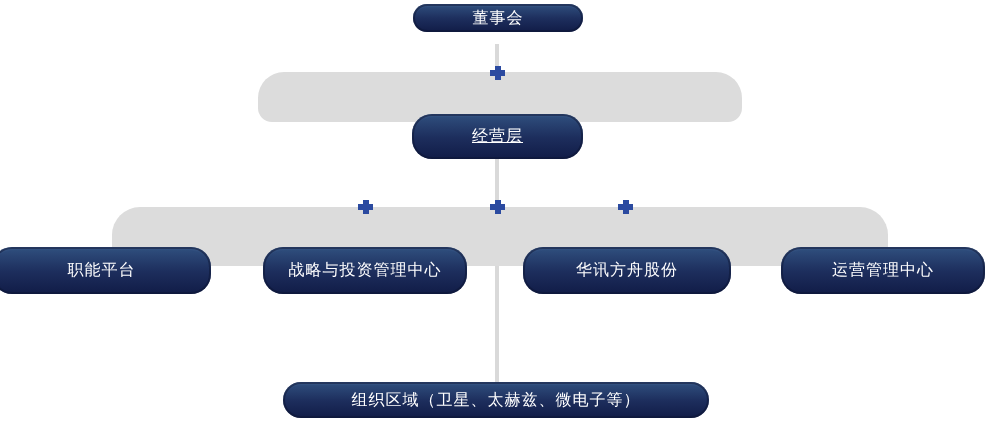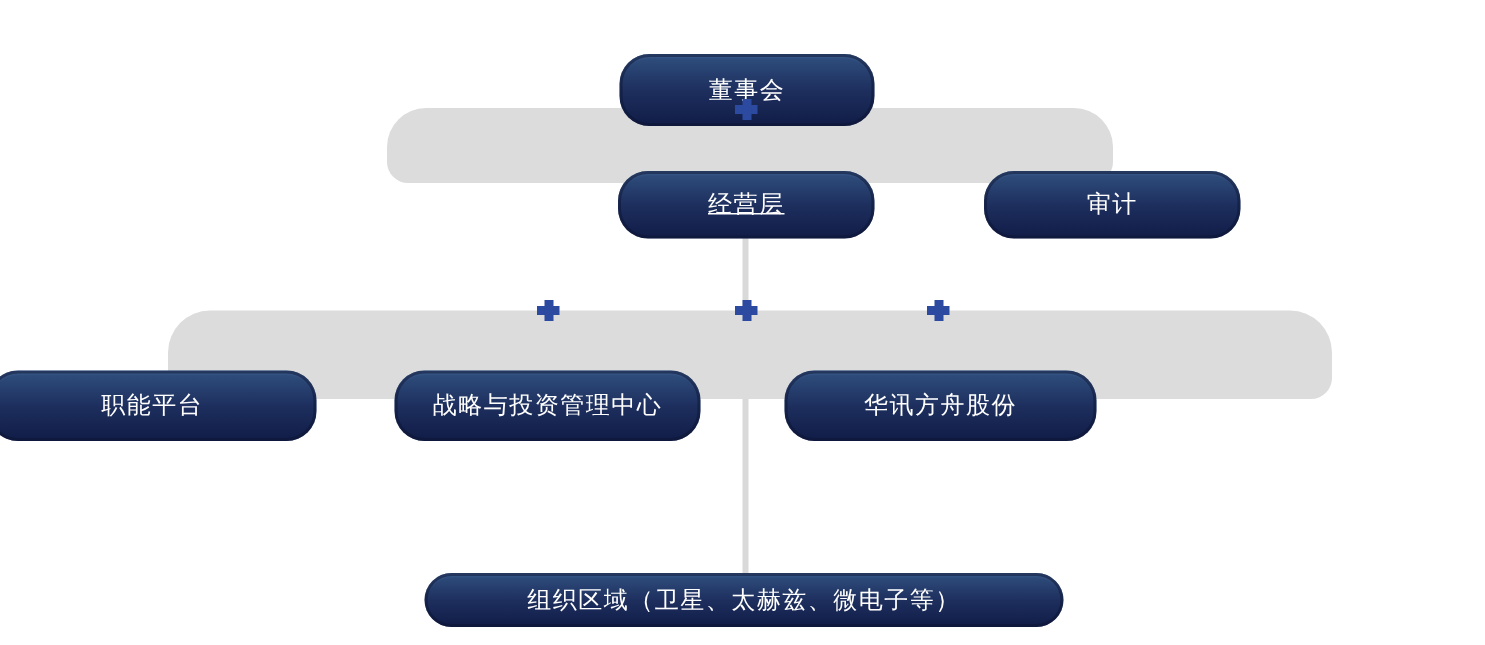--- a/index.html
+++ b/index.html
@@ -69,21 +69,21 @@
     color: #ffffff;
     font-size: 16px;
     letter-spacing: 1px;
     white-space: nowrap;
     background: linear-gradient(180deg, #30507f 0%, #1d2e5d 52%, #111c47 100%);
     border-radius: 20px;
     box-shadow: inset 0 0 0 2px rgba(13, 22, 52, 0.55),
                 inset 0 2px 2px rgba(130, 160, 210, 0.25);
     z-index: 2;
   }
-  .node-board      { left: 413px; top: 4px;   width: 170px; height: 48px; margin-top: 32px; }
+  .node-board      { left: 413px; top: 4px;   width: 170px; height: 28px; }
   .node-lv2        { top: 114px; height: 45px; width: 171px; }
   .node-strategy-committee { left: 168px; }
   .node-management         { left: 412px; text-decoration: underline; }
   .node-audit              { left: 656px; }
   .node-lv3        { top: 247px; height: 47px; }
   .node-functional-platform       { left: -8px;  width: 219px; }
   .node-strategy-investment-center{ left: 263px; width: 204px; }
   .node-huaxun-ark-shares         { left: 523px; width: 208px; }
   .node-operations-center         { left: 781px; width: 204px; }
   .node-org-regions { left: 283px; top: 382px; width: 426px; height: 36px; }
@@ -112,21 +112,21 @@
     <div class="bar-v"></div>
   </div>
   <div class="cross cross-b2-r">
     <div class="bar-h"></div>
     <div class="bar-v"></div>
   </div>
 
   <div class="node node-board">董事会</div>
 
   <div class="node node-lv2 node-management">经营层</div>
-  <div class="node node-lv2 node-audit">审计</div>
 
   <div class="node node-lv3 node-functional-platform">职能平台</div>
   <div class="node node-lv3 node-strategy-investment-center">战略与投资管理中心</div>
   <div class="node node-lv3 node-huaxun-ark-shares">华讯方舟股份</div>
+  <div class="node node-lv3 node-operations-center">运营管理中心</div>
 
   <div class="node node-org-regions">组织区域（卫星、太赫兹、微电子等）</div>
 
 </div>
 
 </body></html>

